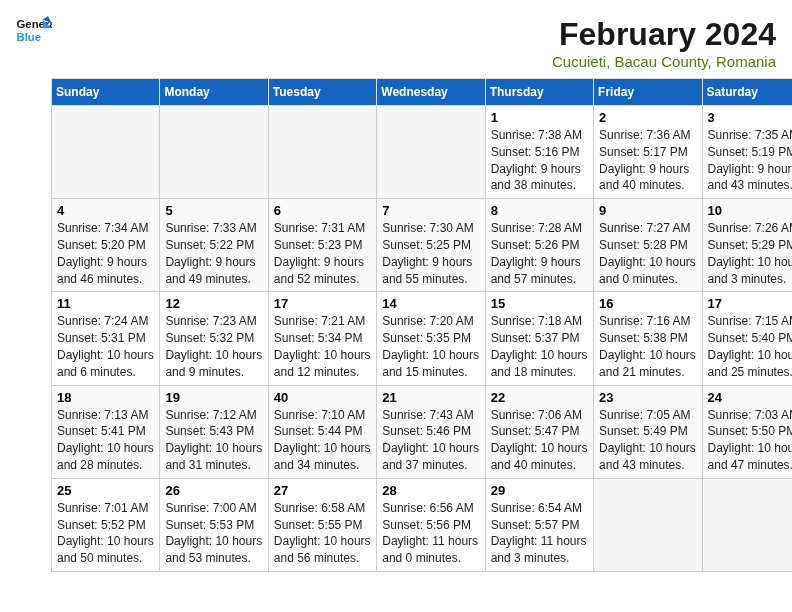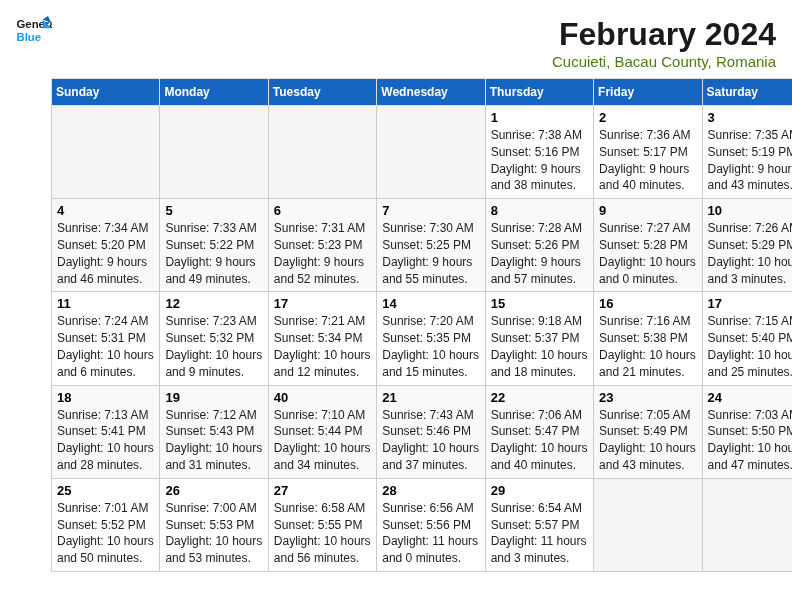--- a/index.html
+++ b/index.html
@@ -211,21 +211,21 @@
         </td>
         <td>
           <span class="day-number">14</span>
           <div class="day-info">Sunrise: 7:20 AM
 Sunset: 5:35 PM
 Daylight: 10 hours
 and 15 minutes.</div>
         </td>
         <td>
           <span class="day-number">15</span>
-          <div class="day-info">Sunrise: 9:18 AM
+          <div class="day-info">Sunrise: 7:18 AM
 Sunset: 5:37 PM
 Daylight: 10 hours
 and 18 minutes.</div>
         </td>
         <td>
           <span class="day-number">16</span>
           <div class="day-info">Sunrise: 7:16 AM
 Sunset: 5:38 PM
 Daylight: 10 hours
 and 21 minutes.</div>

